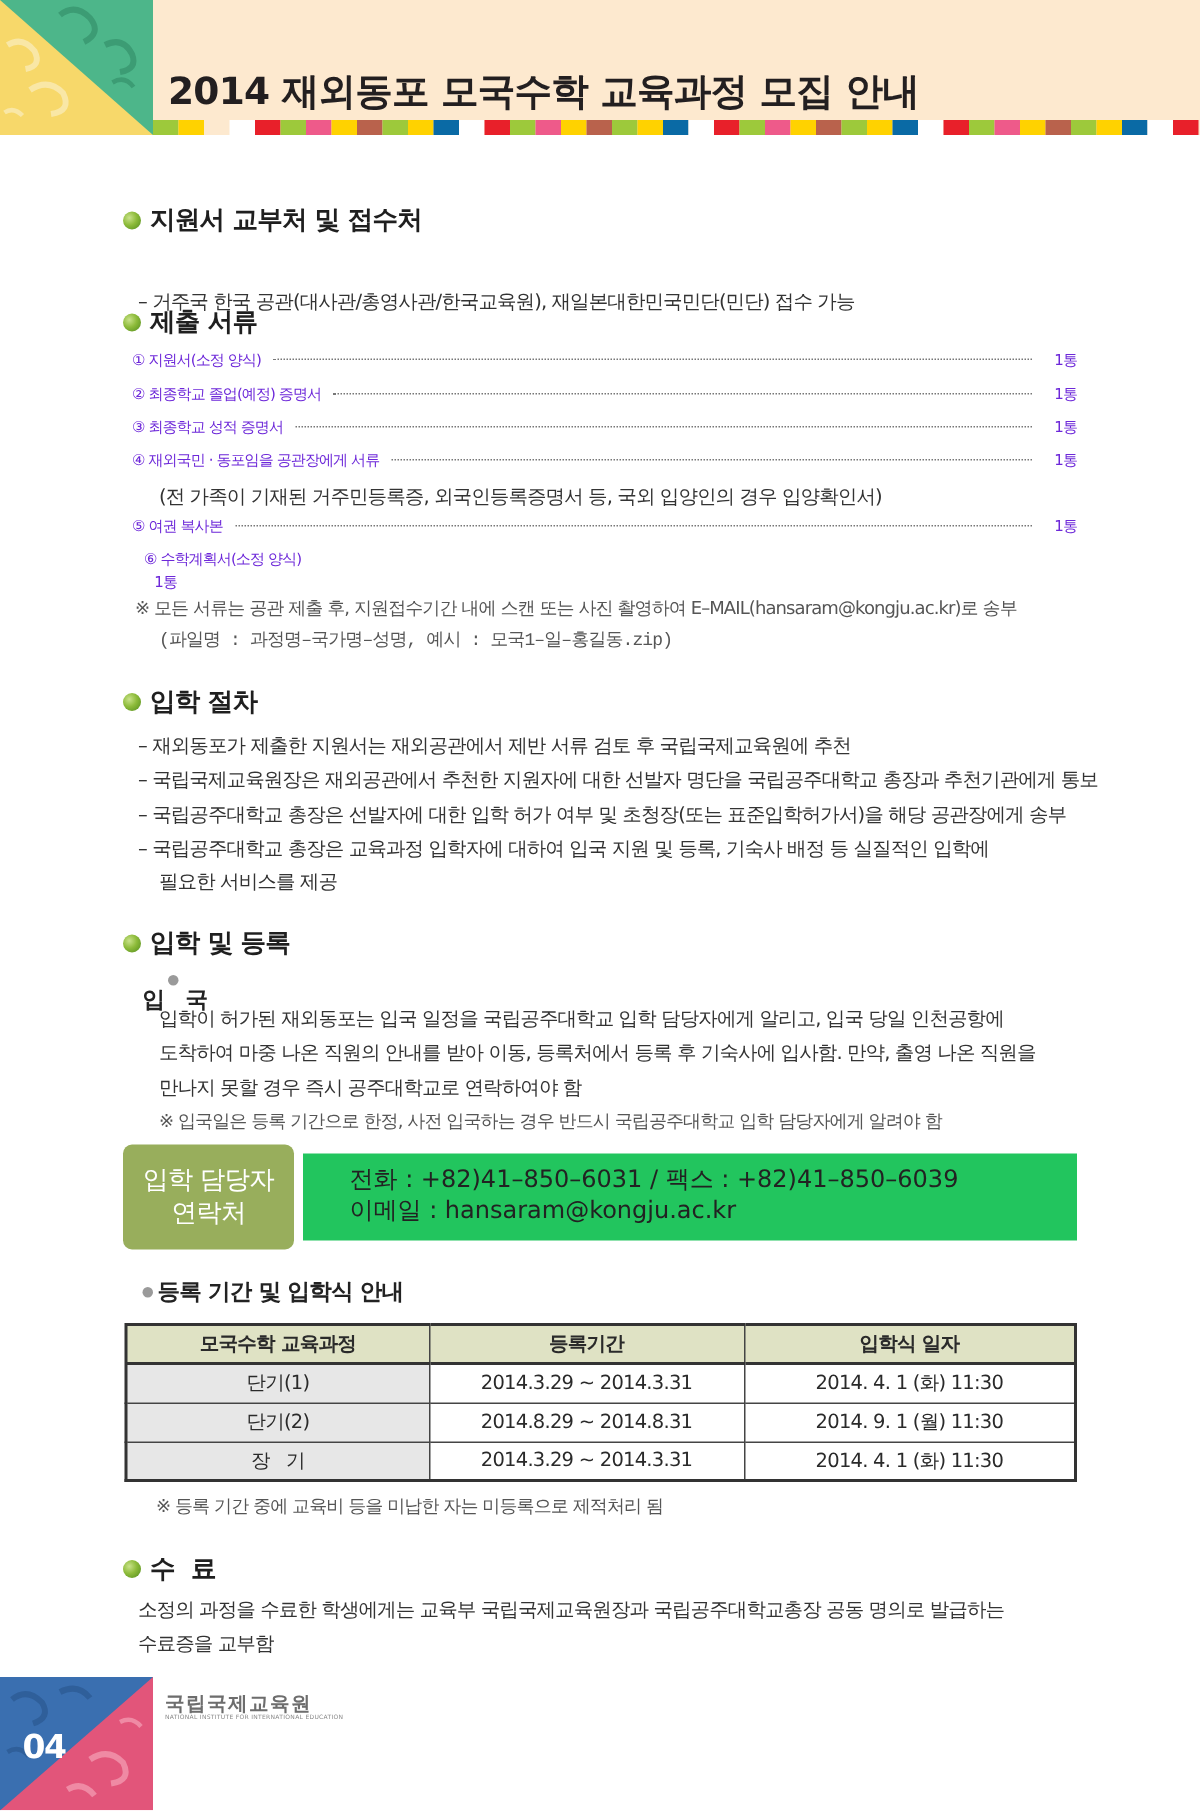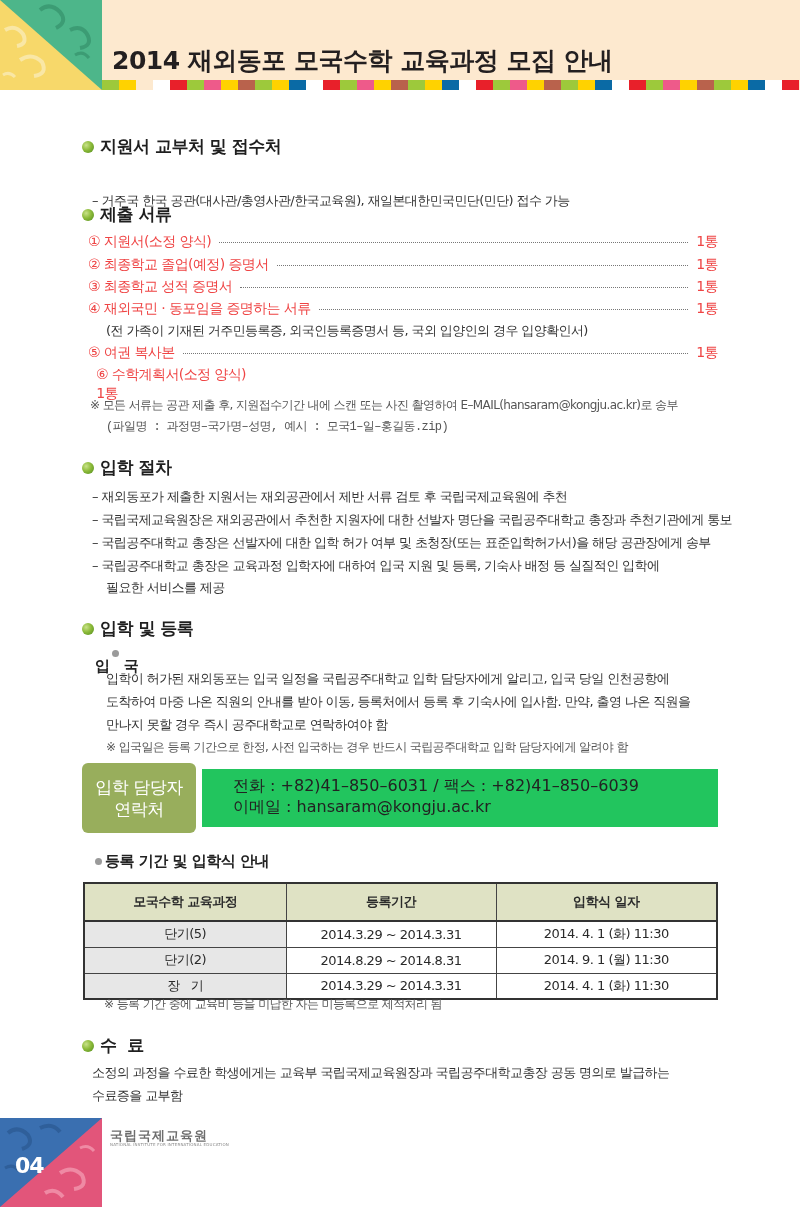--- a/index.html
+++ b/index.html
@@ -14,36 +14,36 @@
   .stripe span { display: block; height: 10px; width: 17px; flex: none; }
 
   
   .section-head { position: absolute; left: 82px; display: flex; align-items: center; }
   .bullet-ball { width: 12px; height: 12px; border-radius: 50%; background: radial-gradient(circle at 35% 35%, #c9e28a 0%, #8dbb3a 45%, #4f8a1c 100%); margin-right: 6px; flex: none; }
   .section-title { font-size: 17px; font-weight: bold; color: #1f1f1f; letter-spacing: -0.5px; white-space: nowrap; }
 
   .line { position: absolute; font-size: 13px; color: #333; letter-spacing: -0.6px; white-space: nowrap; }
   .small { font-size: 12px; color: #555; }
 
-  .doc-row { position: absolute; left: 88px; width: 630px; display: flex; align-items: baseline; font-size: 14px; color: #ef4444; letter-spacing: -0.6px; }
+  .doc-row { position: absolute; left: 88px; width: 630px; display: flex; align-items: baseline; font-size: 10px; color: #6d28d9; letter-spacing: -0.6px; }
   .doc-row .name { white-space: nowrap; }
   .doc-row .dots { flex: 1; border-bottom: 1px dotted #777; margin: 0 8px 0 8px; height: 1px; transform: translateY(-3px); }
   .doc-row .qty { white-space: nowrap; width: 22px; text-align: right; }
 
   .subhead { position: absolute; left: 95px; display: flex; align-items: center; font-size: 15px; font-weight: bold; color: #222; white-space: nowrap; letter-spacing: -0.5px; }
   .grey-dot { width: 7px; height: 7px; border-radius: 50%; background: #9a9a9a; margin-right: 3px; }
 
   
   .contact-label { position: absolute; left: 82px; top: 763px; width: 114px; height: 70px; background: #98ae5c; border-radius: 6px; color: #fff; font-size: 17px; text-align: center; display: flex; flex-direction: column; justify-content: center; line-height: 22px; letter-spacing: -0.5px; }
   .contact-info { position: absolute; left: 202px; top: 769px; width: 516px; height: 58px; background: #22c55e; padding: 6px 0 0 31px; font-size: 16px; color: #222; line-height: 21px; letter-spacing: 0px; }
 
   
   table.reg { position: absolute; left: 83px; top: 882px; width: 635px; border-collapse: collapse; font-size: 13px; letter-spacing: -0.5px; }
   table.reg th, table.reg td { border: 1px solid #444; text-align: center; height: 26px; padding: 0; }
-  table.reg th { background: #dfe2c4; font-weight: bold; height: 38px; border-bottom: 2px solid #333; }
+  table.reg th { background: #dfe2c4; font-weight: bold; height: 26px; border-bottom: 2px solid #333; }
   table.reg tr:first-child th { border-top: 2px solid #333; }
   table.reg td.first { background: #e7e7e7; }
   table.reg { border-left: 2px solid #333; border-right: 2px solid #333; border-bottom: 2px solid #333; }
 
   
   .corner-bl { position: absolute; left: 0; top: 1118px; width: 102px; height: 89px; overflow: hidden; }
   .page-num { position: absolute; left: 15px; top: 1153px; font-size: 22px; color: #fff; font-weight: bold; letter-spacing: -1px; }
   .footer-logo { position: absolute; left: 110px; top: 1127px; font-size: 13px; font-weight: bold; color: #6d6d6d; letter-spacing: 1px; }
   .footer-logo-sub { position: absolute; left: 110px; top: 1142px; font-size: 4px; color: #888; letter-spacing: 0.2px; white-space: nowrap; }
 </style>
@@ -129,21 +129,21 @@
   <span class="name">② 최종학교 졸업(예정) 증명서</span>
   <span class="dots"></span>
   <span class="qty">1통</span>
 </div>
 <div class="doc-row" style="top:278px;">
   <span class="name">③ 최종학교 성적 증명서</span>
   <span class="dots"></span>
   <span class="qty">1통</span>
 </div>
 <div class="doc-row" style="top:300px;">
-  <span class="name">④ 재외국민 · 동포임을 증명하는 서류</span>
+  <span class="name">④ 재외국민 · 동포임을 공관장에게 서류</span>
   <span class="dots"></span>
   <span class="qty">1통</span>
 </div>
 <div class="line" style="left:106px; top:322px;">(전 가족이 기재된 거주민등록증, 외국인등록증명서 등, 국외 입양인의 경우 입양확인서)</div>
 <div class="doc-row" style="top:344px;">
   <span class="name">⑤ 여권 복사본</span>
   <span class="dots"></span>
   <span class="qty">1통</span>
 </div>
 <div class="doc-row" style="top:366px;flex-direction:column;">
@@ -193,21 +193,21 @@
 </div>
 
 <table class="reg">
   <tbody>
       <tr>
     <th style="width:202px;">모국수학 교육과정</th>
     <th style="width:210px;">등록기간</th>
     <th>입학식 일자</th>
   </tr>
   <tr>
-    <td class="first" style="white-space:pre">단기(5)</td>
+    <td class="first" style="white-space:pre">단기(1)</td>
     <td>2014.3.29 ~ 2014.3.31</td>
     <td>2014. 4. 1 (화) 11:30</td>
   </tr>
   <tr>
     <td class="first" style="white-space:pre">단기(2)</td>
     <td>2014.8.29 ~ 2014.8.31</td>
     <td>2014. 9. 1 (월) 11:30</td>
   </tr>
   <tr>
     <td class="first" style="white-space:pre">장   기</td>

